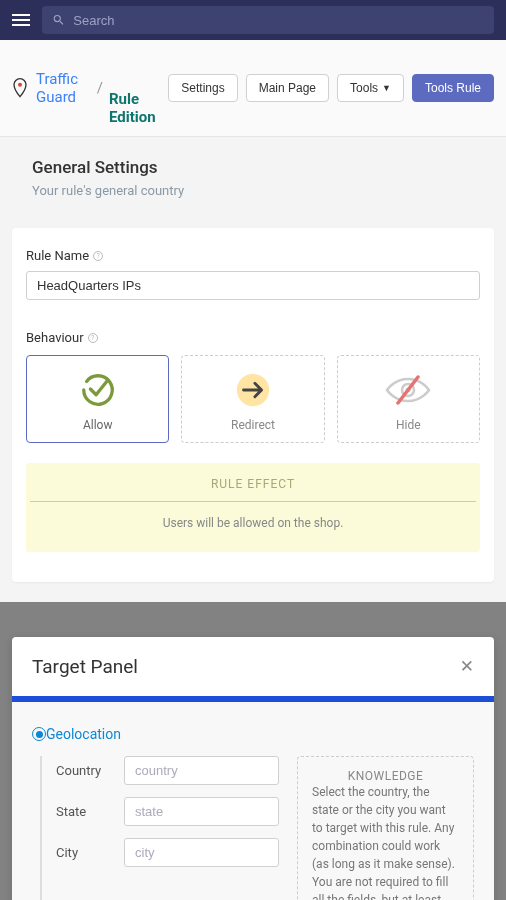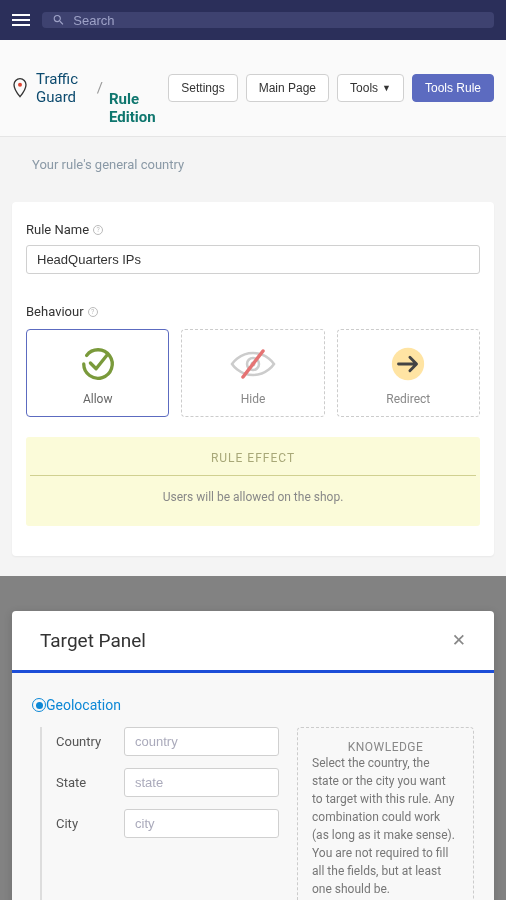--- a/index.html
+++ b/index.html
@@ -1,29 +1,29 @@
 <!DOCTYPE html>
 <html><head>
 <meta charset="utf-8">
 <style>
 * { box-sizing: border-box; margin: 0; padding: 0; }
 body { font-family: -apple-system, BlinkMacSystemFont, "Segoe UI", Roboto, sans-serif; background: #f4f4f4; width: 506px; }
 
 .topbar { background: #2b2f5a; height: 40px; display: flex; align-items: center; padding: 0 12px; gap: 12px; }
 .hamburger { display: flex; flex-direction: column; gap: 3px; cursor: pointer; }
 .hamburger span { width: 18px; height: 2px; background: #fff; }
-.search-box { flex: 1; background: #3e4270; height: 16px; border-radius: 4px; display: flex; align-items: center; padding: 0 10px; gap: 8px; }
+.search-box { flex: 1; background: #3e4270; height: 28px; border-radius: 4px; display: flex; align-items: center; padding: 0 10px; gap: 8px; }
 .search-box svg { width: 14px; height: 14px; fill: #9ea2c7; }
 .search-box input { background: transparent; border: none; color: #fff; font-size: 13px; outline: none; width: 100%; }
 .search-box input::placeholder { color: #9ea2c7; }
 
 .header { background: #fafafa; border-bottom: 1px solid #e5e5e5; padding: 10px 12px; display: flex; align-items: center; gap: 8px; }
 .logo-icon { width: 16px; height: 20px; position: relative; }
 .breadcrumb { font-size: 15px; color: #444; display: flex; align-items: center; gap: 6px; flex: 1; }
-.breadcrumb a { color: #0c4a6e; text-decoration: none; }
+.breadcrumb a { color: #3b82f6; text-decoration: none; }
 .breadcrumb .sep { color: #999; }
 .breadcrumb .current { color: #0f766e; font-weight: 700; margin-top: 40px; }
 .btn { background: #fff; border: 1px solid #d0d0d0; border-radius: 4px; padding: 6px 12px; font-size: 12px; color: #333; cursor: pointer; display: inline-flex; align-items: center; gap: 4px; }
 .btn.primary { background: #5c6bc0; border-color: #5c6bc0; color: #fff; }
 .btn .caret { font-size: 9px; }
 .btn-row { display: flex; gap: 8px; }
 
 .content { padding: 20px 12px; }
 .section-title { font-size: 17px; color: #333; font-weight: 500; margin-bottom: 6px; padding-left: 20px; }
 .section-sub { font-size: 13px; color: #8a99a6; padding-left: 20px; margin-bottom: 30px; }
@@ -40,21 +40,21 @@
 .bopt-icon { height: 40px; display: flex; align-items: center; justify-content: center; margin-bottom: 8px; }
 .bopt-label { font-size: 12px; color: #888; }
 .bopt.selected .bopt-label { color: #666; }
 
 .effect-box { background: #fbfbd9; border-radius: 3px; margin-top: 20px; padding: 14px 4px 22px; text-align: center; }
 .effect-title { font-size: 12px; letter-spacing: 1px; color: #a8a878; border-bottom: 1px solid #d0d090; padding-bottom: 10px; margin-bottom: 14px; }
 .effect-text { font-size: 12px; color: #888; }
 
 .modal-wrap { background: #828282; padding: 35px 12px 0; }
 .modal { background: #fff; border-radius: 4px; box-shadow: 0 2px 8px rgba(0,0,0,0.15); overflow: hidden; }
-.modal-head { padding: 18px 28px; display: flex; align-items: center; justify-content: space-between; border-bottom: 3px solid #1d4ed8; }
+.modal-head { padding: 18px 20px; display: flex; align-items: center; justify-content: space-between; border-bottom: 6px solid #1d4ed8; }
 .modal-title { font-size: 19px; color: #333; }
 .close-x { font-size: 17px; color: #888; cursor: pointer; background: none; border: none; }
 
 .modal-body { background: #f8f8f8; padding: 24px 20px; font-size: 14px; }
 .radio-row { display: flex; align-items: center; margin-bottom: 14px; }
 .radio { width: 14px; height: 14px; border: 1.5px solid #0d88d6; border-radius: 50%; display: inline-flex; align-items: center; justify-content: center; cursor: pointer; }
 .radio.checked::after { content: ''; width: 7px; height: 7px; background: #0d88d6; border-radius: 50%; }
 .radio-label { color: #0d88d6; font-size: 14px; cursor: pointer; }
 
 .geo-content { display: flex; gap: 18px; margin: 8px 0 18px 8px; }
@@ -99,20 +99,21 @@
     <button class="btn">Main Page</button>
     <button class="btn">
         <span>Tools</span>
         <span class="caret">▼</span>
       </button>
     <button class="btn primary">Tools Rule</button>
   </div>
 </div>
 
 <div class="content">
+  <div class="section-title">General Settings</div>
   <div class="section-sub">Your rule's general country</div>
 
   <div class="card">
     <div class="field-label">
       <span>Rule Name</span>
       <span class="help-icon">?</span>
     </div>
     <input class="text-input" type="text" value="HeadQuarters IPs" style="">
 
     <div class="behaviour">
@@ -122,41 +123,41 @@
       </div>
       <div class="behaviour-options">
         <div class="bopt selected">
           <div class="bopt-icon">
             <svg width="38" height="38" viewBox="0 0 40 40">
                 <path fill="none" stroke="#7a9a3b" stroke-width="3.5" stroke-linecap="round" d="M5 20a15 15 0 1 0 3-9"></path>
                 <path fill="none" stroke="#7a9a3b" stroke-width="3.5" stroke-linecap="round" stroke-linejoin="round" d="M12 19l6 6 12-15"></path>
               </svg>
           </div>
           <div class="bopt-label">Allow</div>
+        </div>
+        <div class="bopt">
+          <div class="bopt-icon">
+            <svg width="38" height="38" viewBox="0 0 40 40">
+                <circle cx="20" cy="20" r="17" fill="#ffe4a3"></circle>
+                <path fill="none" stroke="#444" stroke-width="3" stroke-linecap="round" stroke-linejoin="round" d="M10 20h18m-6-7l7 7-7 7"></path>
+              </svg>
+          </div>
+          <div class="bopt-label">Redirect</div>
         </div>
         <div class="bopt">
           <div class="bopt-icon">
             <svg width="46" height="30" viewBox="0 0 46 30">
                 <path fill="none" stroke="#ccc" stroke-width="2.5" d="M2 15s7-11 21-11 21 11 21 11-7 11-21 11S2 15 2 15z"></path>
                 <circle cx="23" cy="15" r="6" fill="none" stroke="#ccc" stroke-width="2.5"></circle>
                 <circle cx="23" cy="15" r="2.5" fill="#ccc"></circle>
                 <line x1="33" y1="2" x2="13" y2="28" stroke="#e57373" stroke-width="3.5" stroke-linecap="round"></line>
               </svg>
           </div>
           <div class="bopt-label">Hide</div>
         </div>
-        <div class="bopt">
-          <div class="bopt-icon">
-            <svg width="38" height="38" viewBox="0 0 40 40">
-                <circle cx="20" cy="20" r="17" fill="#ffe4a3"></circle>
-                <path fill="none" stroke="#444" stroke-width="3" stroke-linecap="round" stroke-linejoin="round" d="M10 20h18m-6-7l7 7-7 7"></path>
-              </svg>
-          </div>
-          <div class="bopt-label">Redirect</div>
-        </div>
       </div>
     </div>
 
     <div class="effect-box">
       <div class="effect-title">RULE EFFECT</div>
       <div class="effect-text">Users will be allowed on the shop.</div>
     </div>
   </div>
 </div>
 

